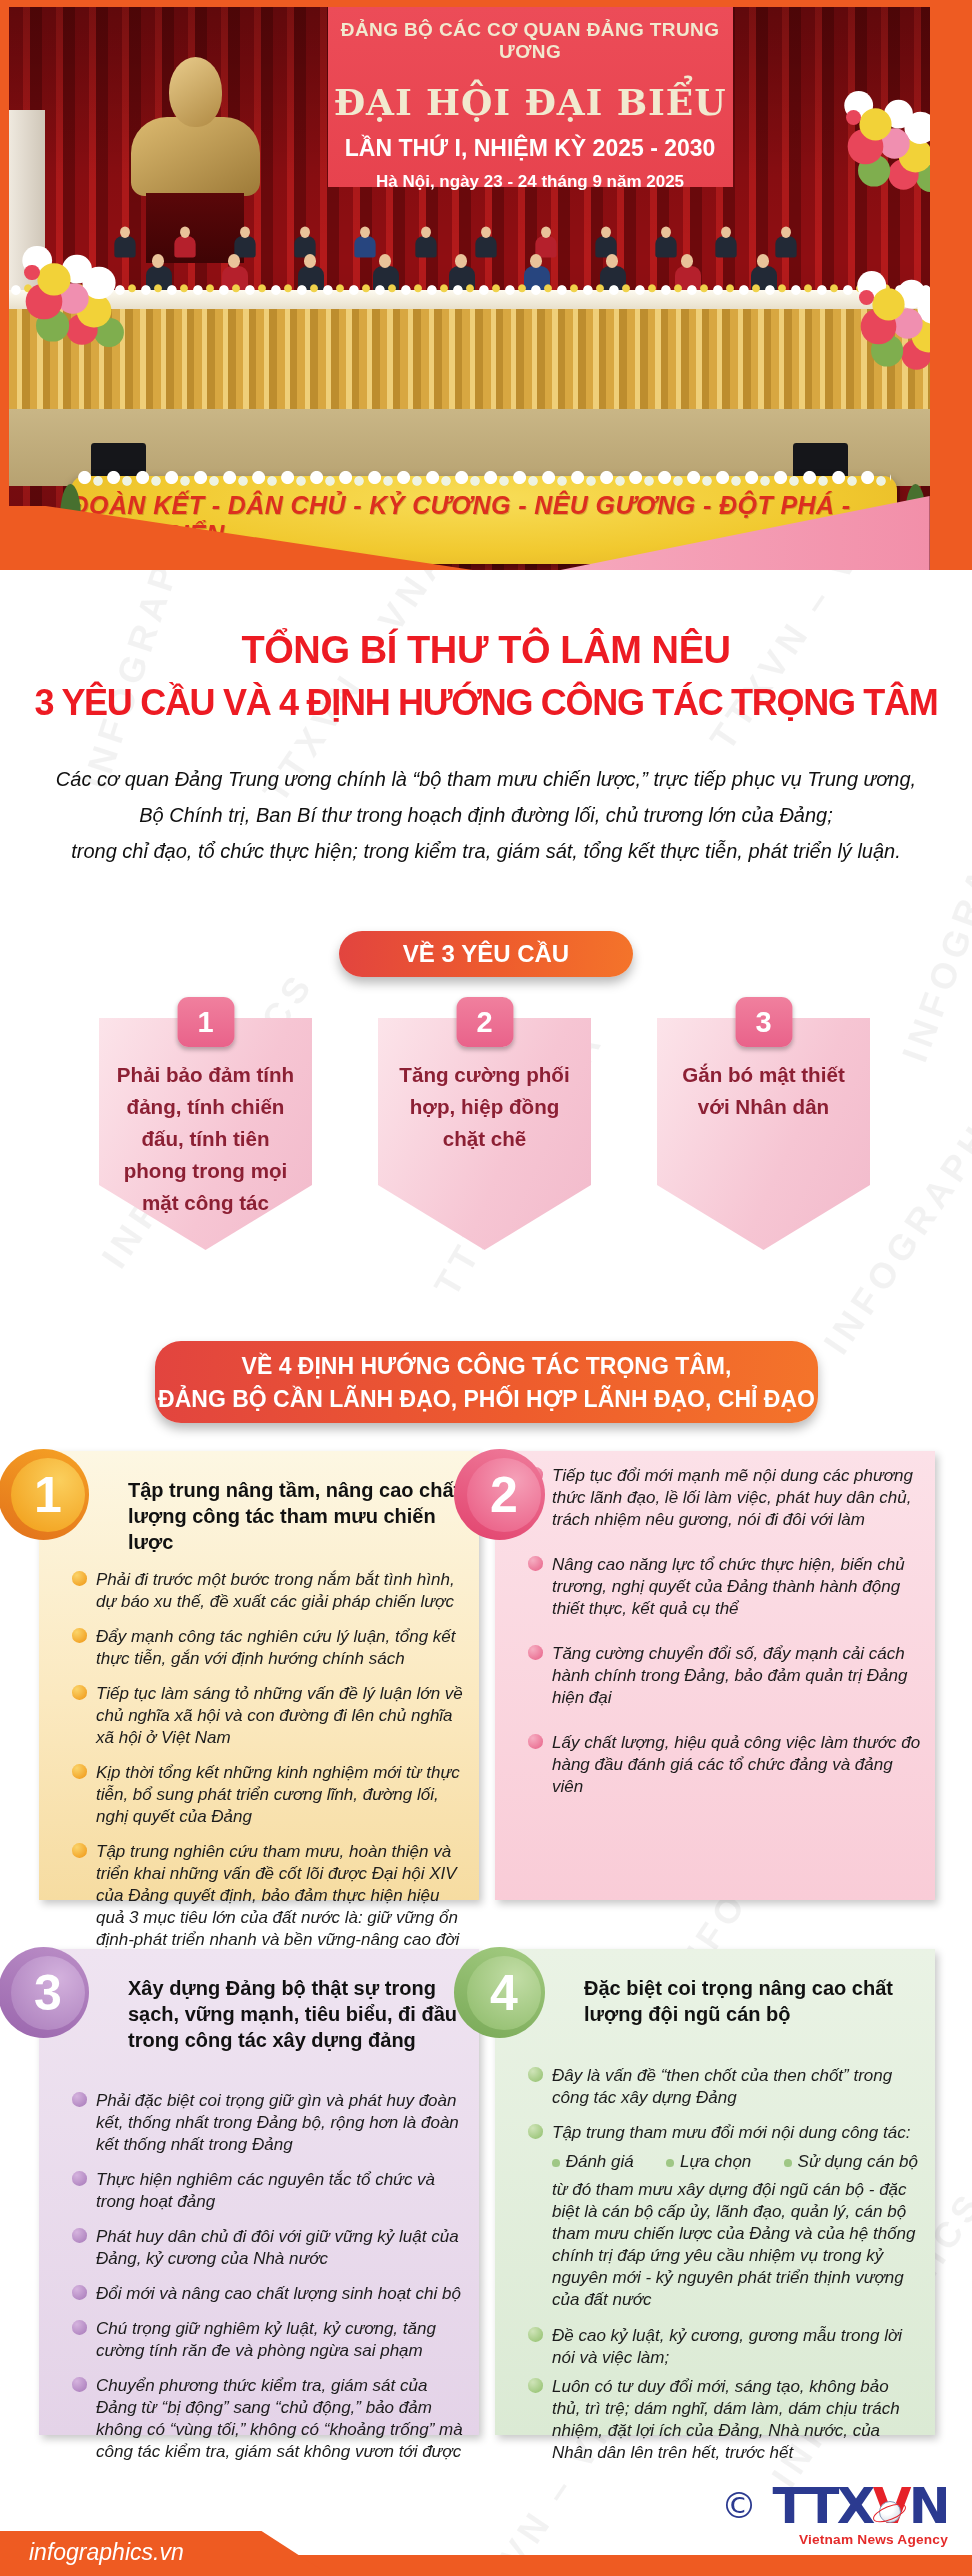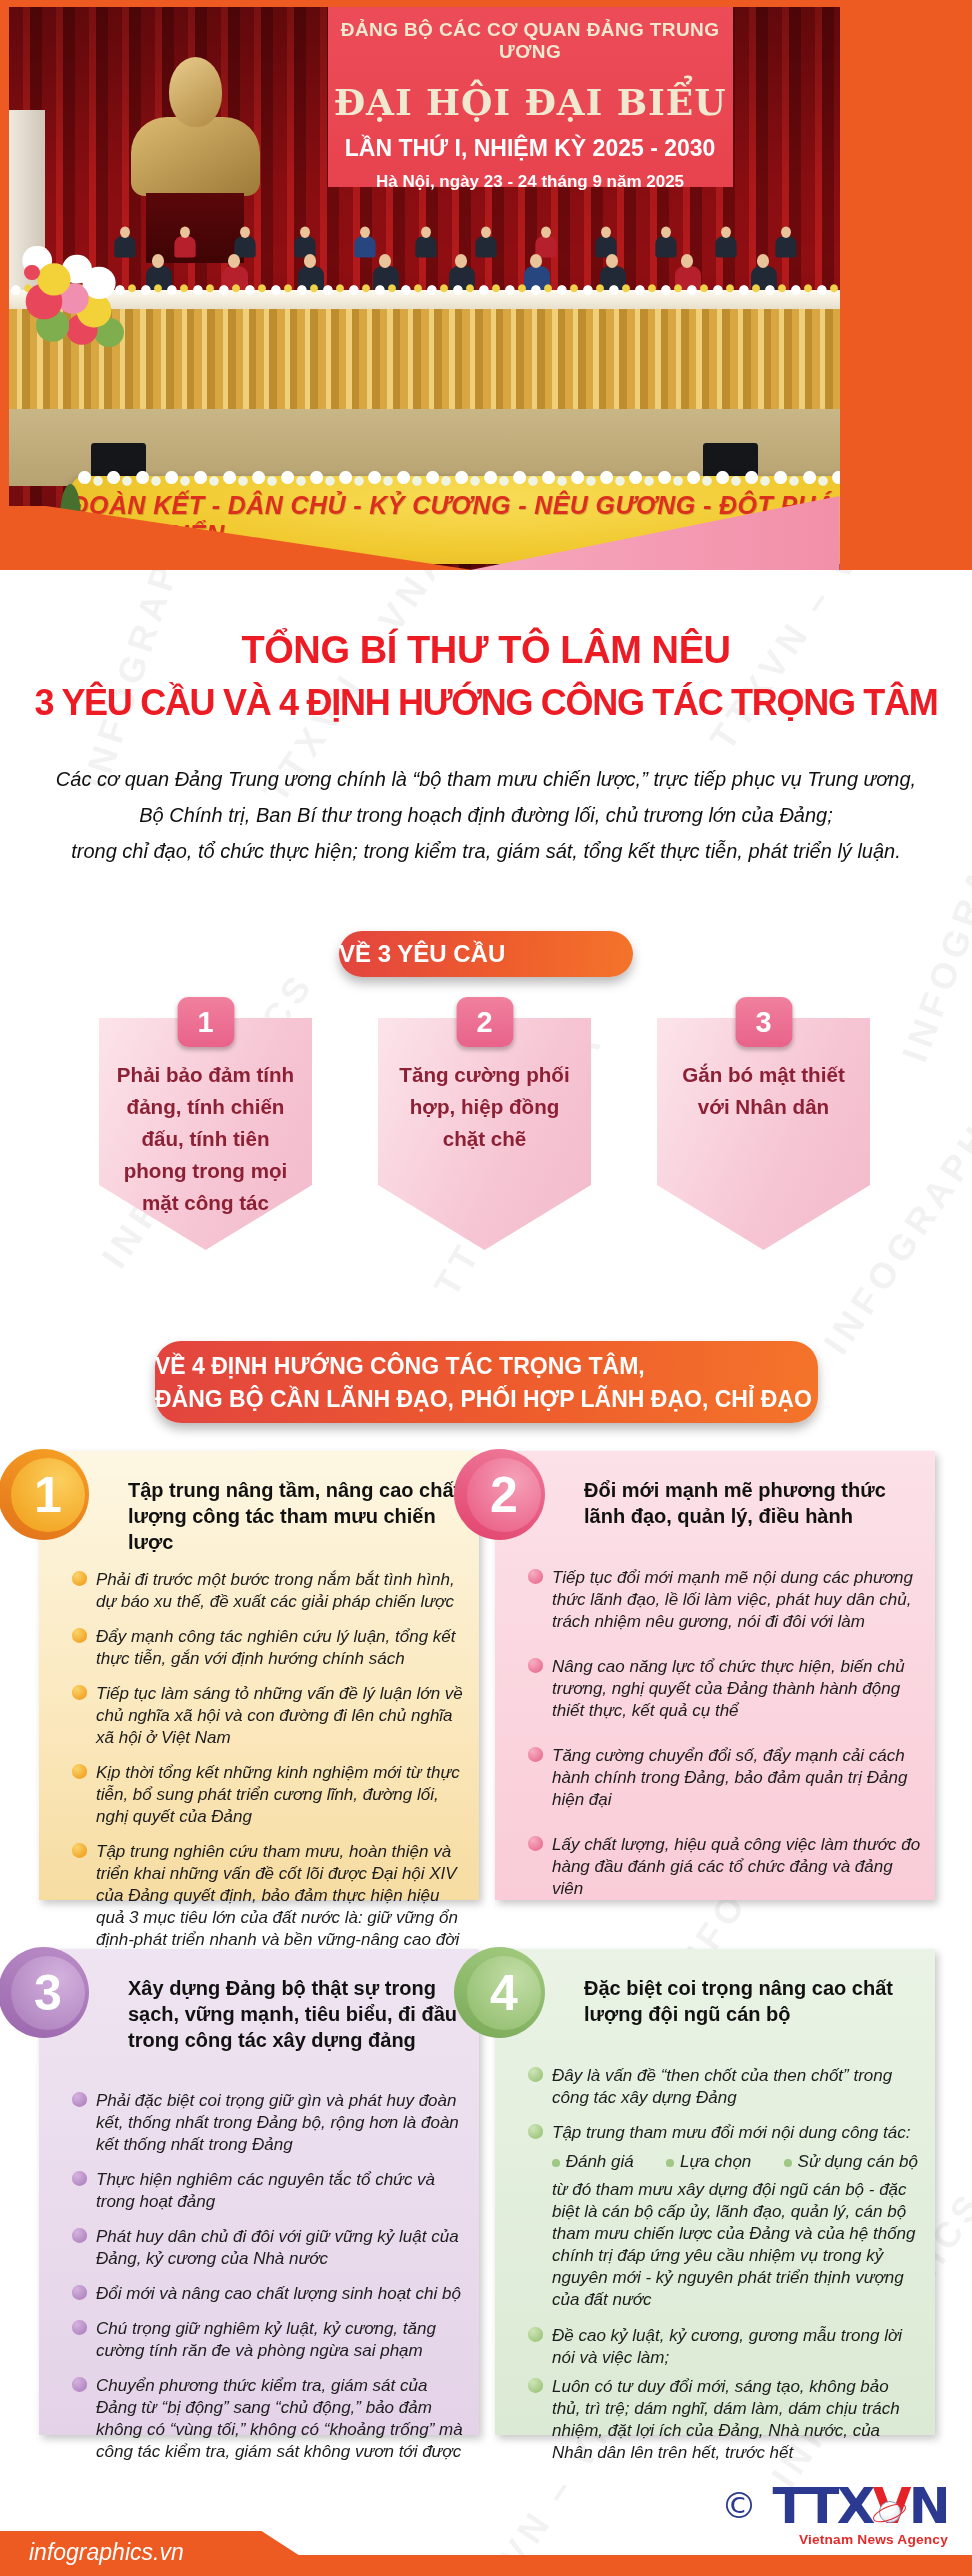--- a/index.html
+++ b/index.html
@@ -6,21 +6,21 @@
   .page{position:relative;width:972px;height:2576px;margin:0 auto;overflow:hidden;
         background:#ffffff;font-family:"Liberation Sans",sans-serif;}
 
   
   .wm{position:absolute;white-space:nowrap;font-weight:bold;color:#8a8a8a;opacity:.10;
       font-size:36px;letter-spacing:6px;transform:rotate(-56deg);pointer-events:none;z-index:1;}
 
   
   .photo-frame{position:absolute;top:0;left:0;width:972px;height:570px;background:#ee5b22;
                padding:6.9px 8.6px 0 8.6px;box-sizing:border-box;z-index:2;}
-  .photo{position:relative;width:831px;height:563px;overflow:hidden;
+  .photo{position:relative;width:921px;height:563px;overflow:hidden;
          background:
            linear-gradient(180deg,rgba(40,0,0,.25),rgba(0,0,0,0) 30%),
            repeating-linear-gradient(90deg,#8f0e12 0 13.7px,#b41a1b 13.7px 20.6px,#6e090c 20.6px 33px);}
   .curtain-shade{position:absolute;inset:0;background:linear-gradient(180deg,rgba(0,0,0,.18),rgba(0,0,0,0) 45%,rgba(0,0,0,.22) 95%);}
 
   .pillar{position:absolute;left:0;top:103px;width:36px;height:343px;background:linear-gradient(90deg,#efe9df,#cfc6b8);}
 
   .bust{position:absolute;left:122px;top:50px;width:129px;height:206px;}
   .bust .head{position:absolute;left:38px;top:0;width:53px;height:70px;border-radius:50% 50% 46% 48%;
               background:linear-gradient(145deg,#e9cc8c,#b08a43);}
@@ -83,21 +83,21 @@
   
   .main-title{position:absolute;left:0;top:629px;width:972px;text-align:center;color:#ed1b23;font-weight:bold;z-index:3;}
   .mt-1{font-size:38px;letter-spacing:-0.4px;}
   .mt-2{font-size:36px;letter-spacing:-1.3px;margin-top:10.3px;}
 
   .intro{position:absolute;left:17px;top:761px;width:938px;text-align:center;font-style:italic;
          font-size:20px;line-height:36px;color:#101010;font-weight:500;z-index:3;}
 
   
   .pill{position:absolute;background:linear-gradient(95deg,#e2443f 0%,#ee5c2d 55%,#f4742a 100%);
-        color:#ffffff;font-weight:bold;z-index:3;
+        color:#ffffff;font-weight:bold;text-align:center;z-index:3;
         box-shadow:0 6px 10.3px rgba(0,0,0,.28);}
   .pill-3{left:339px;top:931px;width:294px;height:46px;border-radius:23px;font-size:24px;line-height:46px;}
   .pill-4{left:155px;top:1341px;width:663px;height:82px;border-radius:26px;font-size:23px;line-height:33px;
           padding-top:8.6px;box-sizing:border-box;}
 
   
   .pennant{position:absolute;top:1018px;width:213px;z-index:3;}
   .pennant .body{position:relative;width:213px;height:232px;
       background:linear-gradient(115deg,#fce4ea 0%,#f6c5d3 60%,#f2bacb 100%);
       clip-path:polygon(0 0,100% 0,100% 72%,50% 100%,0 72%);
@@ -357,21 +357,20 @@
       <li><span class="glyph"></span><span>Kịp thời tổng kết những kinh nghiệm mới từ thực tiễn, bổ sung phát triển cương lĩnh, đường lối, nghị quyết của Đảng</span></li>
       <li><span class="glyph"></span><span>Tập trung nghiên cứu tham mưu, hoàn thiện và triển khai những vấn đề cốt lõi được Đại hội XIV của Đảng quyết định, bảo đảm thực hiện hiệu quả 3 mục tiêu lớn của đất nước là: giữ vững ổn định-phát triển nhanh và bền vững-nâng cao đời sống nhân dân.</span></li>
     </ul>
   </div>
 
   <div class="card t-pink c-row1 c-right">
     <div class="badge">
       <div class="outer"></div>
       <div class="inner">2</div>
     </div>
-    <div class="head">Đổi mới mạnh mẽ phương thức lãnh đạo, quản lý, điều hành</div>
     <ul>
       <li><span class="glyph"></span><span>Tiếp tục đổi mới mạnh mẽ nội dung các phương thức lãnh đạo, lề lối làm việc, phát huy dân chủ, trách nhiệm nêu gương, nói đi đôi với làm</span></li>
       <li><span class="glyph"></span><span>Nâng cao năng lực tổ chức thực hiện, biến chủ trương, nghị quyết của Đảng thành hành động thiết thực, kết quả cụ thể</span></li>
       <li><span class="glyph"></span><span>Tăng cường chuyển đổi số, đẩy mạnh cải cách hành chính trong Đảng, bảo đảm quản trị Đảng hiện đại</span></li>
       <li><span class="glyph"></span><span>Lấy chất lượng, hiệu quả công việc làm thước đo hàng đầu đánh giá các tổ chức đảng và đảng viên</span></li>
     </ul>
   </div>
 
   <div class="card t-purple c-row2 c-left">
     <div class="badge">

